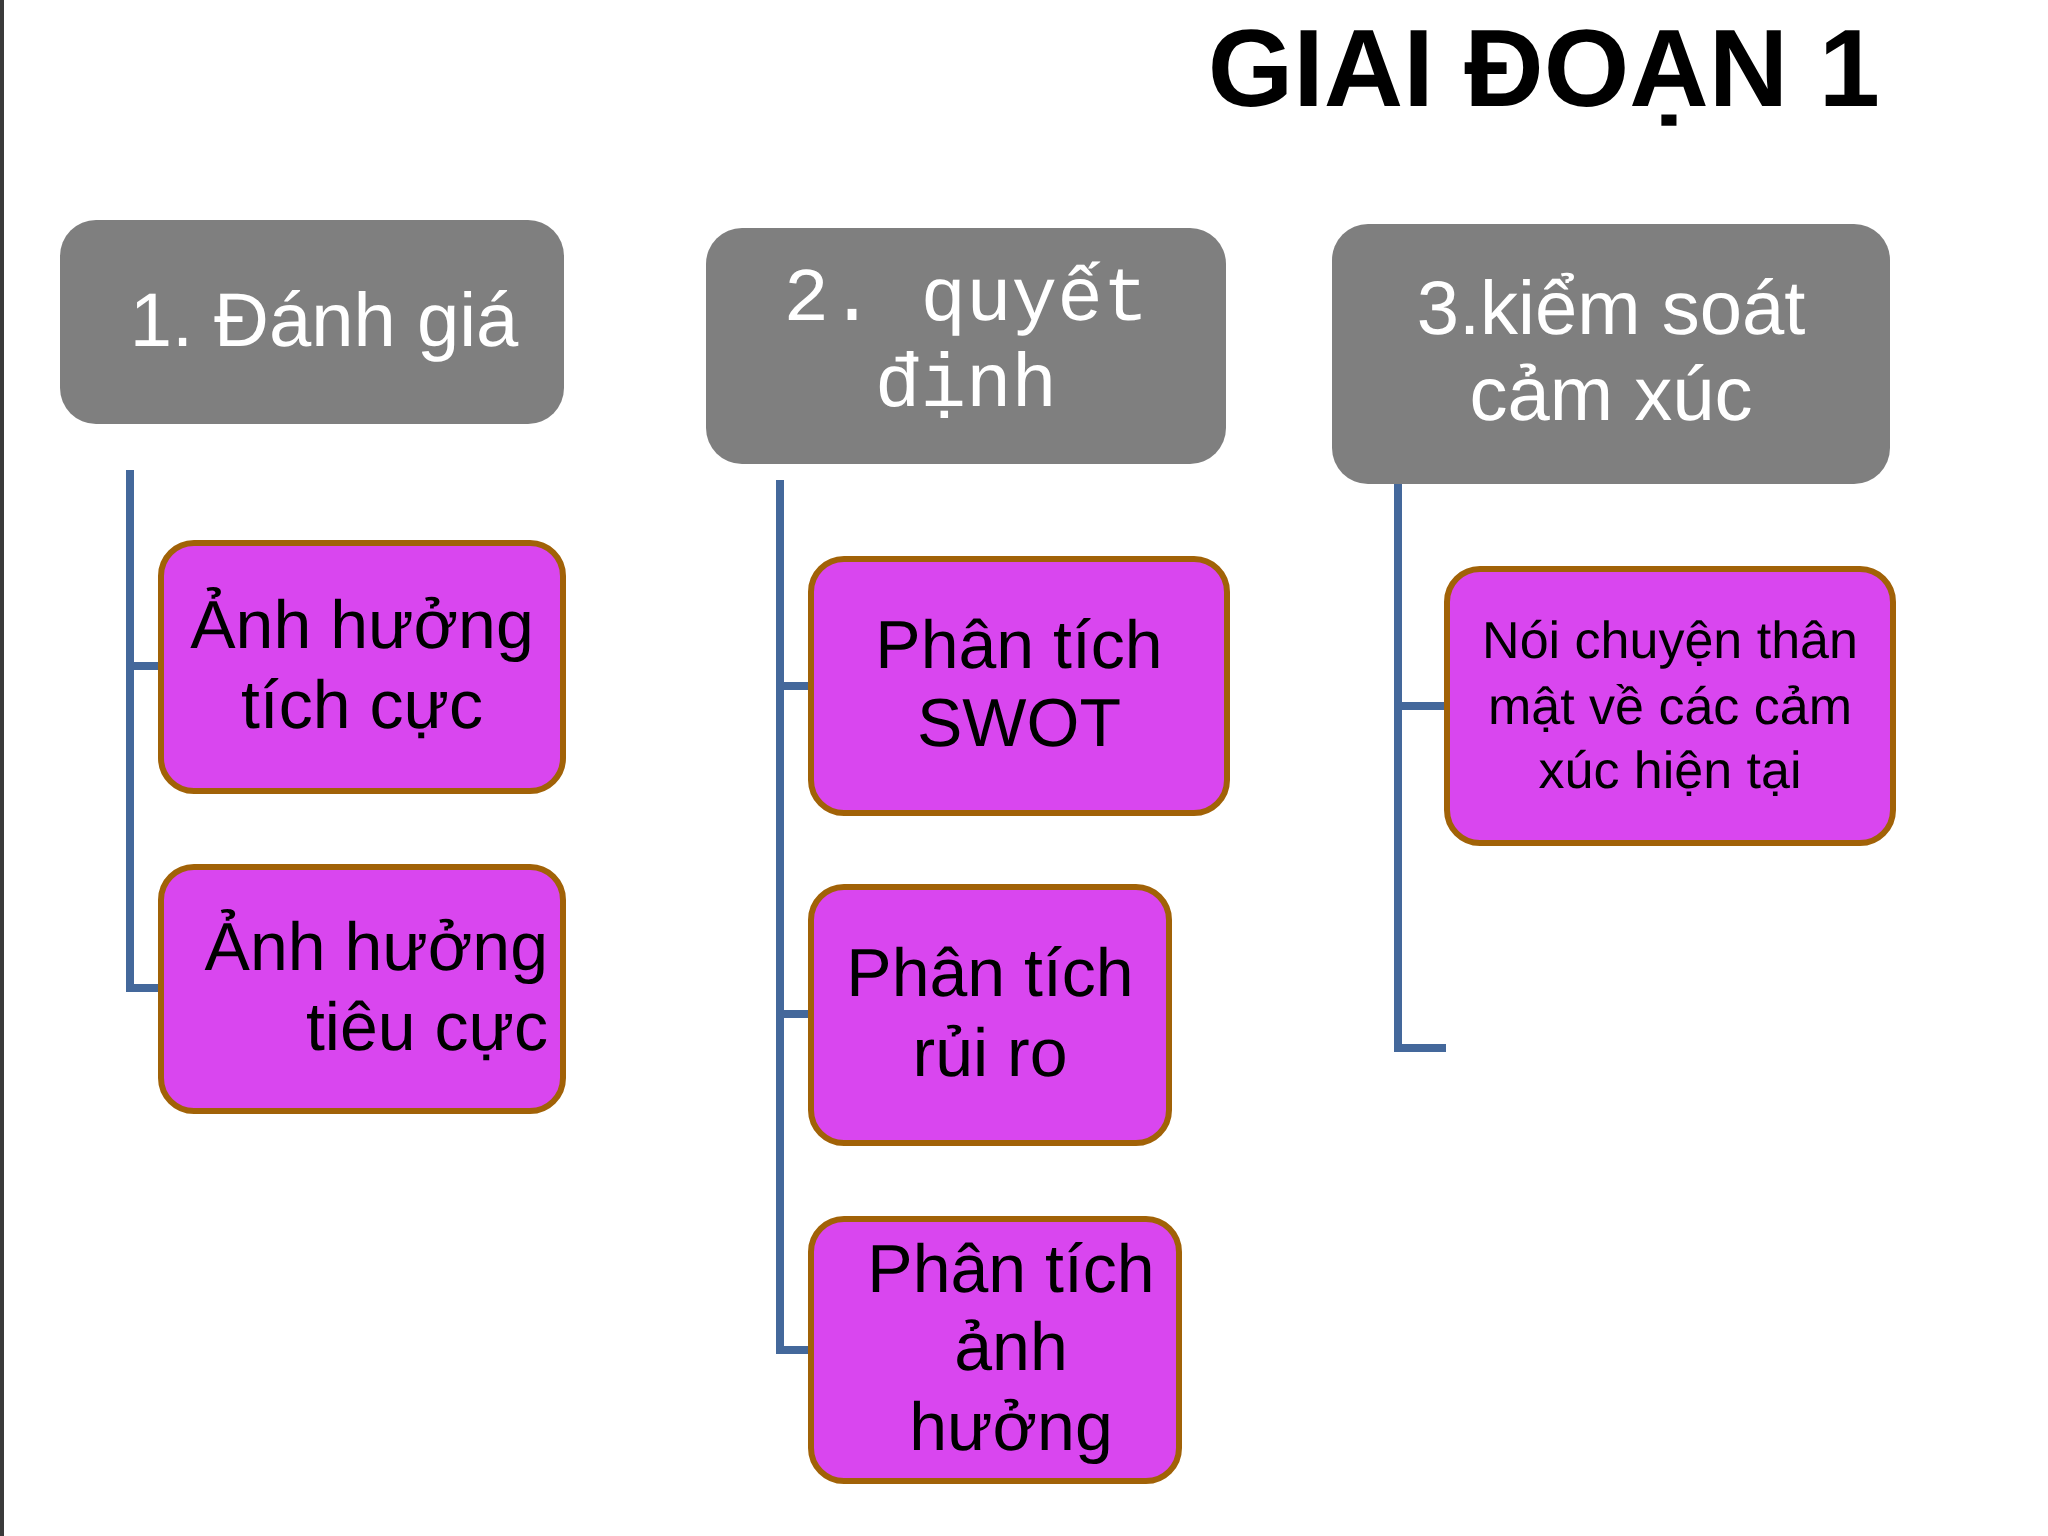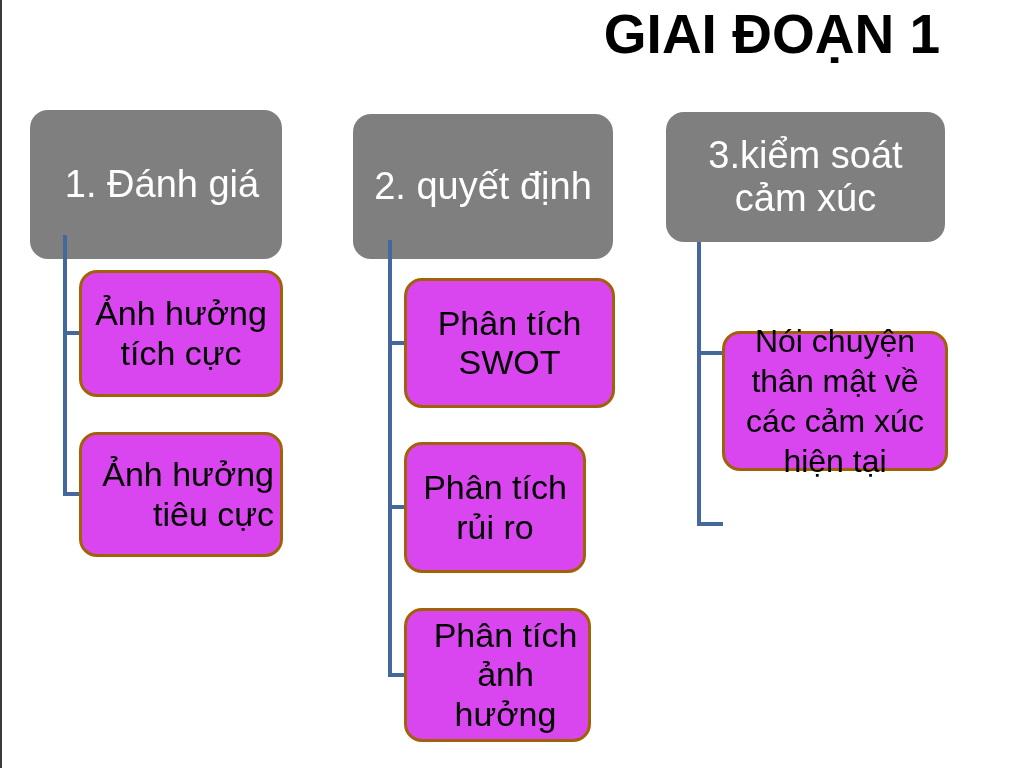--- a/index.html
+++ b/index.html
@@ -54,46 +54,45 @@
     display: flex;
     align-items: center;
     justify-content: center;
     text-align: center;
     font-size: 34px;
     line-height: 1.16;
     padding: 4px 6px;
     box-sizing: border-box;
   }
   .child-box.small-text {
-    font-size: 32px;
+    font-size: 26px;
     line-height: 1.25;
-    margin-top: 48px;
   }
   .connector {
     position: absolute;
     background: #44689b;
   }
 </style>
 </head>
 <body>
 
 <div id="slide">
 
   <div class="slide-left-edge"></div>
 
   <div class="diagram-title">GIAI ĐOẠN 1</div>
 
-  <div class="header-box" style="left:30px; top:110px; width:252px; height:149px;padding-left:20px;">1. Đánh giá</div>
+  <div class="header-box" style="left:30px; top:110px; width:252px; height:102px;padding-left:20px;">1. Đánh giá</div>
   <div class="connector" style="left:63px; top:235px; width:4px; height:261px;"></div>
   <div class="connector" style="left:63px; top:331px; width:18px; height:4px;"></div>
   <div class="connector" style="left:63px; top:492px; width:18px; height:4px;"></div>
   <div class="child-box" style="left:79px; top:270px; width:204px; height:127px;">Ảnh hưởng tích cực</div>
   <div class="child-box" style="left:79px; top:432px; width:204px; height:125px;text-align:right;">Ảnh hưởng tiêu cực</div>
 
-  <div class="header-box" style="left:353px; top:114px; width:260px; height:145px;">2. quyết định</div>
+  <div class="header-box" style="left:353px; top:114px; width:260px; height:118px;font-family:Liberation Mono, monospace;">2. quyết định</div>
   <div class="connector" style="left:388px; top:240px; width:4px; height:437px;"></div>
   <div class="connector" style="left:388px; top:341px; width:18px; height:4px;"></div>
   <div class="connector" style="left:388px; top:505px; width:18px; height:4px;"></div>
   <div class="connector" style="left:388px; top:673px; width:18px; height:4px;"></div>
   <div class="child-box" style="left:404px; top:278px; width:211px; height:130px;">Phân tích SWOT</div>
   <div class="child-box" style="left:404px; top:442px; width:182px; height:131px;">Phân tích rủi ro</div>
   <div class="child-box" style="left:404px; top:608px; width:187px; height:134px;padding-left:22px;">Phân tích ảnh hưởng</div>
 
   <div class="header-box" style="left:666px; top:112px; width:279px; height:130px;">3.kiểm soát cảm xúc</div>
   <div class="connector" style="left:697px; top:242px; width:4px; height:284px;"></div>

